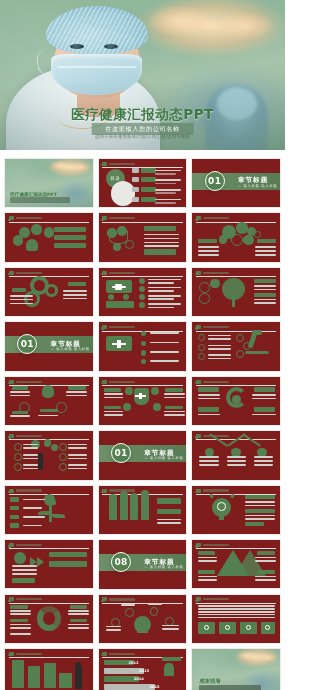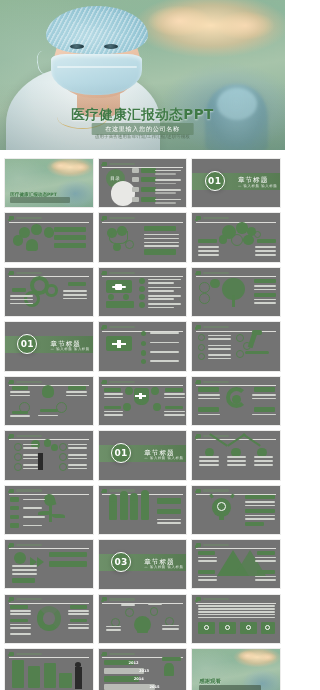--- a/index.html
+++ b/index.html
@@ -116,21 +116,21 @@
   
   .grid {
     position: relative; width: 285px;
     padding: 8px 4px 4px 4px;
     display: grid;
     grid-template-columns: repeat(3, 1fr);
     gap: 4px 4px;
   }
   .slide {
     position: relative; width: 100%; aspect-ratio: 16 / 9;
-    background: #737373; overflow: hidden;
+    background: #7f1d1d; overflow: hidden;
     border: .4px solid #ececeb;
   }
   .slide.photo { background: #9cbca5; }
 
   
   .s-head { position:absolute; left:4%; top:6%; display:flex; align-items:center; gap:2px; }
   .s-head .ico { width:5px; height:4px; background:#54804f; border-radius:1px; position:relative; }
   .s-head .ico::after{content:"";position:absolute;left:-1px;top:2.2px;width:3px;height:2.4px;background:#54804f;border-radius:1px;}
   .s-head .txt { width:26px; height:2.2px; background:#6d8a68; opacity:.55; border-radius:1px; }
   .s-rule { position:absolute; left:4%; right:4%; top:17%; height:.5px; background:#dcdcd8; }
@@ -148,21 +148,21 @@
   .sec-circ {
     position:absolute; left:14%; top:24%; width:23%; aspect-ratio:1;
     border-radius:50%; background:#55804f; border:1.6px solid #fff;
     box-shadow:0 1px 4px rgba(0,0,0,.18);
     display:flex; align-items:center; justify-content:center;
     color:#fff; font-size:9px; font-weight:bold; letter-spacing:.3px;
     z-index:2;
   }
   .sec-title {
     position:absolute; left:52%; top:36%; color:#ffffff;
-    font-size:6.6px; font-weight:normal; letter-spacing:1px; z-index:2;
+    font-size:6.6px; font-weight:bold; letter-spacing:1px; z-index:2;
   }
   .sec-sub {
     position:absolute; left:52%; top:52%; color:rgba(255,255,255,.8);
     font-size:3.4px; letter-spacing:.6px; z-index:2; white-space:nowrap;
   }
 
   
   .toc-badge {
     position:absolute; left:8%; top:20%; width:22%; aspect-ratio:1;
     border-radius:50%; background:#5d8358; color:#fff;
@@ -598,21 +598,21 @@
          <div style="position:absolute;left:36%;top:34%;width:0;height:0;border-left:7px solid #53804e;border-top:5px solid transparent;border-bottom:5px solid transparent"></div>
       <div class="bar" style="position:absolute;left:50%;top:24%;width:44%;height:12%"></div>
       <div class="bar" style="position:absolute;left:50%;top:44%;width:44%;height:12%"></div>
       <div class="line" style="position:absolute;left:8%;top:52%;width:28%"></div>
       <div class="line" style="position:absolute;left:8%;top:60%;width:28%"></div>
       <div class="line" style="position:absolute;left:8%;top:68%;width:28%"></div>
       <div class="bar" style="position:absolute;left:8%;top:78%;width:26%;height:10%"></div>
     </div>
     <div class="slide" title="章节过渡页">
       <div class="sec-band"></div>
-   <div class="sec-circ">03</div>
+   <div class="sec-circ">08</div>
    <div class="sec-title">章节标题</div>
    <div class="sec-sub">— 输入标题 输入标题</div>
     </div>
     <div class="slide" title="三角金字塔">
       <div class="s-head">
         <span class="ico"></span>
         <span class="txt"></span>
       </div>
       <div class="s-rule"></div>
       <div style="position:absolute;left:28%;top:20%;width:0;height:0;border-left:16px solid transparent;border-right:16px solid transparent;border-bottom:26px solid #53804e"></div>

